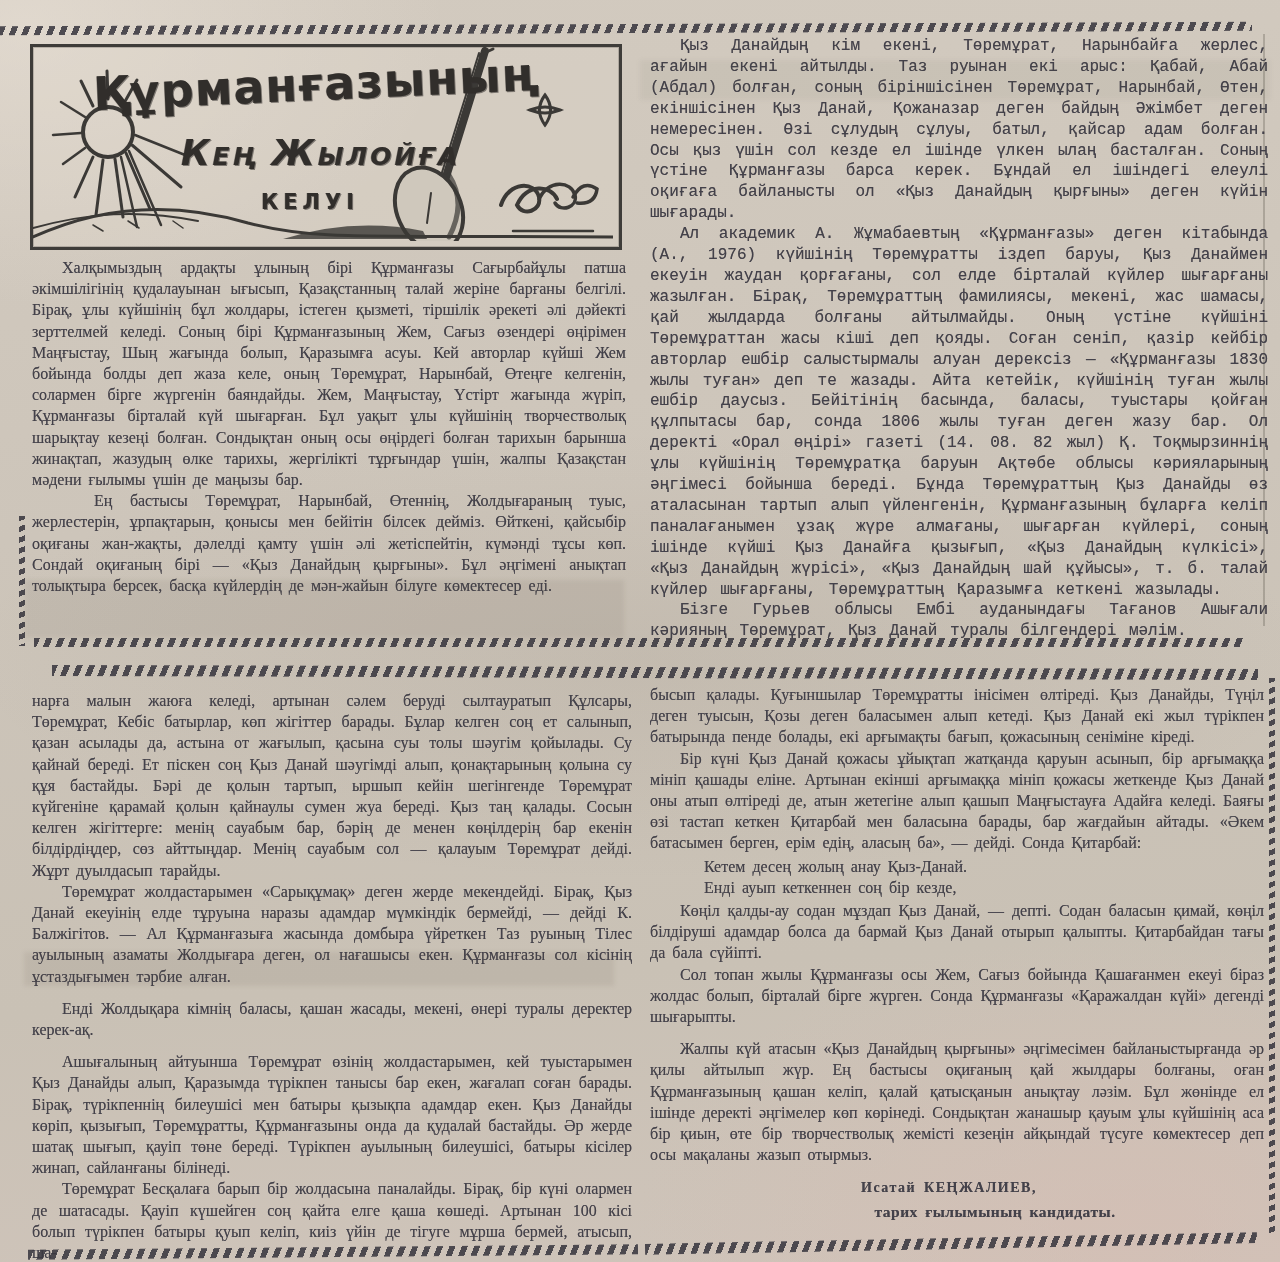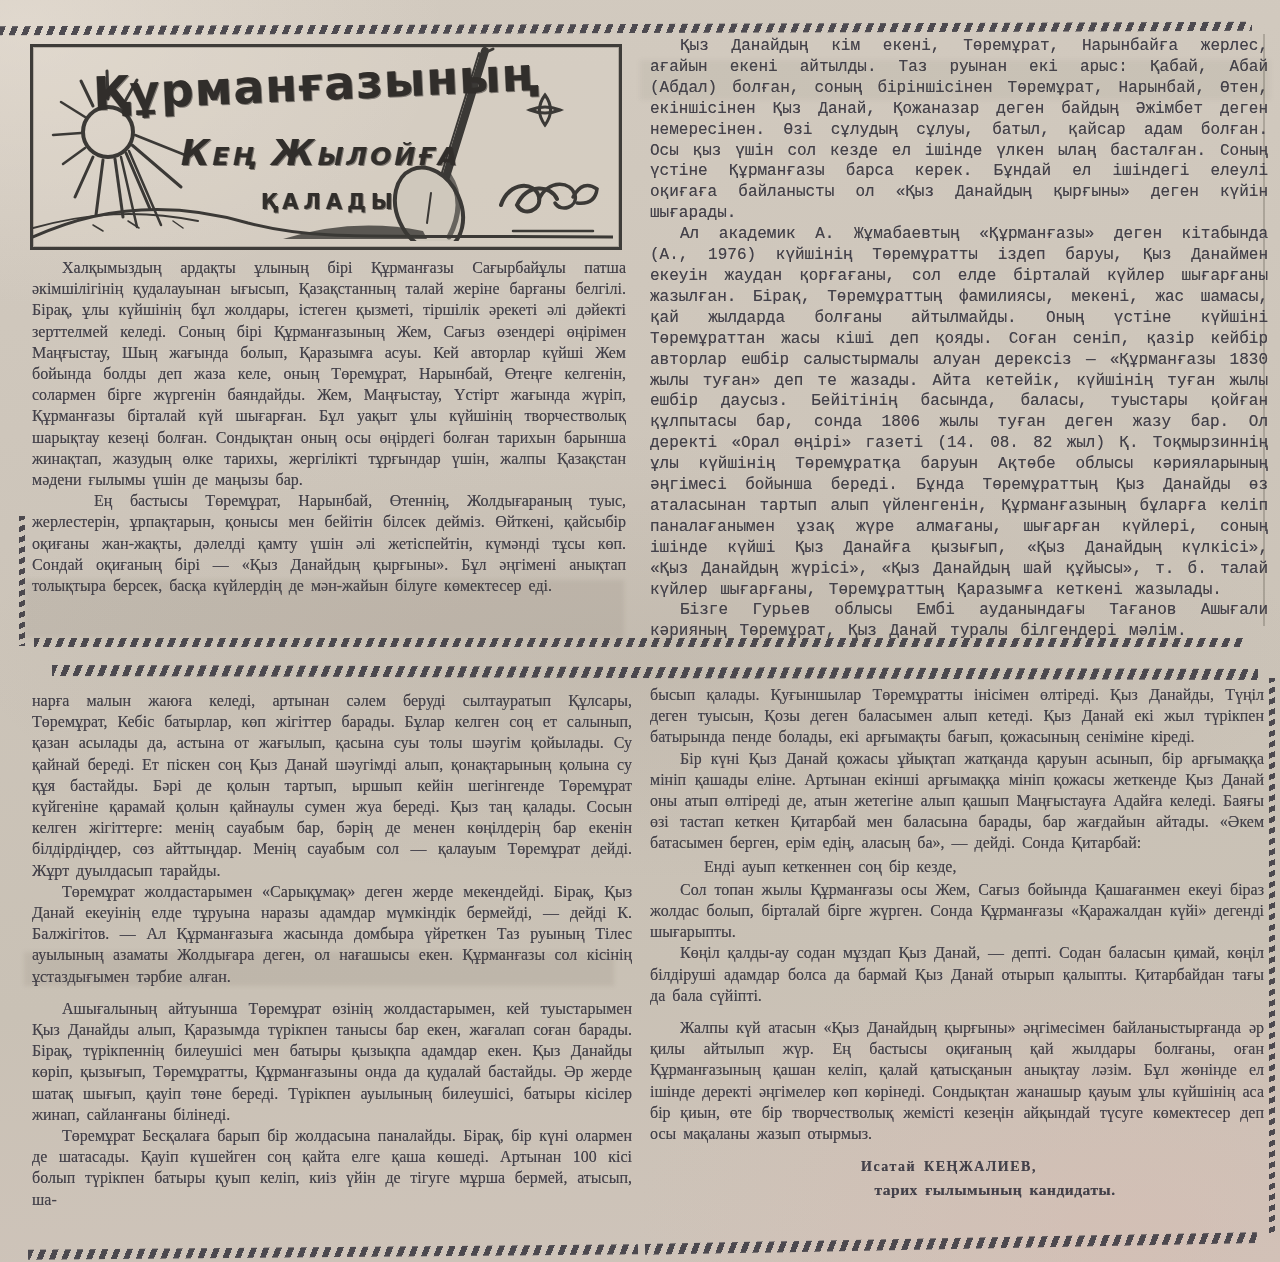--- a/index.html
+++ b/index.html
@@ -97,53 +97,55 @@
           <path d="M250 192 q70 -22 140 -8 l4 8 Z" fill="#3b3936" opacity=".8" stroke="none"></path>
           <line x1="60" y1="178" x2="70" y2="184" stroke-width="1.5"></line>
           <line x1="95" y1="174" x2="106" y2="181" stroke-width="1.5"></line>
           <line x1="140" y1="174" x2="150" y2="181" stroke-width="1.5"></line>
           <line x1="480" y1="184" x2="560" y2="184" stroke-width="2.5"></line>
         </g>
       </g>
     </svg>
     <div class="mh-t mh-t1">Құрманғазының</div>
     <div class="mh-t mh-t2">Кең Жылойға</div>
-    <div class="mh-t mh-t3">қалады</div>
+    <div class="mh-t mh-t3">келуі</div>
   </section>
 
   <section class="col tl">
     <p>Халқымыздың ардақты ұлының бірі Құрманғазы Сағырбайұлы патша әкімшілігінің қудалауынан ығысып, Қазақстанның талай жеріне барғаны белгілі. Бірақ, ұлы күйшінің бұл жолдары, істеген қызметі, тіршілік әрекеті әлі дәйекті зерттелмей келеді. Соның бірі Құрманғазының Жем, Сағыз өзендері өңірімен Маңғыстау, Шың жағында болып, Қаразымға асуы. Кей авторлар күйші Жем бойында болды деп жаза келе, оның Төремұрат, Нарынбай, Өтеңге келгенін, солармен бірге жүргенін баяндайды. Жем, Маңғыстау, Үстірт жағында жүріп, Құрманғазы бірталай күй шығарған. Бұл уақыт ұлы күйшінің творчестволық шарықтау кезеңі болған. Сондықтан оның осы өңірдегі болған тарихын барынша жинақтап, жазудың өлке тарихы, жергілікті тұрғындар үшін, жалпы Қазақстан мәдени ғылымы үшін де маңызы бар.</p>
     <p class="bigind">Ең бастысы Төремұрат, Нарынбай, Өтеннің, Жолдығараның туыс, жерлестерін, ұрпақтарын, қонысы мен бейітін білсек дейміз. Өйткені, қайсыбір оқиғаны жан-жақты, дәлелді қамту үшін әлі жетіспейтін, күмәнді тұсы көп. Сондай оқиғаның бірі — «Қыз Данайдың қырғыны». Бұл әңгімені анықтап толықтыра берсек, басқа күйлердің де мән-жайын білуге көмектесер еді.</p>
   </section>
 
   <section class="col tr">
     <p>Қыз Данайдың кім екені, Төремұрат, Нарынбайға жерлес, ағайын екені айтылды. Таз руынан екі арыс: Қабай, Абай (Абдал) болған, соның біріншісінен Төремұрат, Нарынбай, Өтен, екіншісінен Қыз Данай, Қожаназар деген байдың Әжімбет деген немересінен. Өзі сұлудың сұлуы, батыл, қайсар адам болған. Осы қыз үшін сол кезде ел ішінде үлкен ылаң басталған. Соның үстіне Құрманғазы барса керек. Бұндай ел ішіндегі елеулі оқиғаға байланысты ол «Қыз Данайдың қырғыны» деген күйін шығарады.</p>
     <p>Ал академик А. Жұмабаевтың «Құрманғазы» деген кітабында (А., 1976) күйшінің Төремұратты іздеп баруы, Қыз Данаймен екеуін жаудан қорғағаны, сол елде бірталай күйлер шығарғаны жазылған. Бірақ, Төремұраттың фамилиясы, мекені, жас шамасы, қай жылдарда болғаны айтылмайды. Оның үстіне күйшіні Төремұраттан жасы кіші деп қояды. Соған сеніп, қазір кейбір авторлар ешбір салыстырмалы алуан дерексіз — «Құрманғазы 1830 жылы туған» деп те жазады. Айта кетейік, күйшінің туған жылы ешбір даусыз. Бейітінің басында, баласы, туыстары қойған құлпытасы бар, сонда 1806 жылы туған деген жазу бар. Ол деректі «Орал өңірі» газеті (14. 08. 82 жыл) Қ. Тоқмырзиннің ұлы күйшінің Төремұратқа баруын Ақтөбе облысы кәрияларының әңгімесі бойынша береді. Бұнда Төремұраттың Қыз Данайды өз аталасынан тартып алып үйленгенін, Құрманғазының бұларға келіп паналағанымен ұзақ жүре алмағаны, шығарған күйлері, соның ішінде күйші Қыз Данайға қызығып, «Қыз Данайдың күлкісі», «Қыз Данайдың жүрісі», «Қыз Данайдың шай құйысы», т. б. талай күйлер шығарғаны, Төремұраттың Қаразымға кеткені жазылады.</p>
     <p>Бізге Гурьев облысы Ембі ауданындағы Тағанов Ашығали кәрияның Төремұрат, Қыз Данай туралы білгендері мәлім.</p>
     <p>Қожаназар Жәлменбетұлы Желтау жағына Тас астау Қай-</p>
   </section>
 
   <div class="rope" style="left:34px;top:638px;width:1212px;height:9px;"></div>
   <div class="rope" style="left:52px;top:667px;width:1206px;height:11px;transform:rotate(.2deg);"></div>
 
   <section class="col bl">
     <p class="noind">нарға малын жаюға келеді, артынан сәлем беруді сылтауратып Құлсары, Төремұрат, Кебіс батырлар, көп жігіттер барады. Бұлар келген соң ет салынып, қазан асылады да, астына от жағылып, қасына суы толы шәугім қойылады. Су қайнай береді. Ет піскен соң Қыз Данай шәугімді алып, қонақтарының қолына су құя бастайды. Бәрі де қолын тартып, ыршып кейін шегінгенде Төремұрат күйгеніне қарамай қолын қайнаулы сумен жуа береді. Қыз таң қалады. Сосын келген жігіттерге: менің сауабым бар, бәрің де менен көңілдерің бар екенін білдірдіңдер, сөз айттыңдар. Менің сауабым сол — қалауым Төремұрат дейді. Жұрт дуылдасып тарайды.</p>
     <p>Төремұрат жолдастарымен «Сарықұмақ» деген жерде мекендейді. Бірақ, Қыз Данай екеуінің елде тұруына наразы адамдар мүмкіндік бермейді, — дейді К. Балжігітов. — Ал Құрманғазыға жасында домбыра үйреткен Таз руының Тілес ауылының азаматы Жолдығара деген, ол нағашысы екен. Құрманғазы сол кісінің ұстаздығымен тәрбие алған.</p>
+    <p class="gap">Енді Жолдықара кімнің баласы, қашан жасады, мекені, өнері туралы деректер керек-ақ.</p>
     <p class="gap">Ашығалының айтуынша Төремұрат өзінің жолдастарымен, кей туыстарымен Қыз Данайды алып, Қаразымда түрікпен танысы бар екен, жағалап соған барады. Бірақ, түрікпеннің билеушісі мен батыры қызықпа адамдар екен. Қыз Данайды көріп, қызығып, Төремұратты, Құрманғазыны онда да қудалай бастайды. Әр жерде шатақ шығып, қауіп төне береді. Түрікпен ауылының билеушісі, батыры кісілер жинап, сайланғаны білінеді.</p>
     <p>Төремұрат Бесқалаға барып бір жолдасына паналайды. Бірақ, бір күні олармен де шатасады. Қауіп күшейген соң қайта елге қаша көшеді. Артынан 100 кісі болып түрікпен батыры қуып келіп, киіз үйін де тігуге мұрша бермей, атысып, ша-</p>
   </section>
 
   <section class="col br">
     <p class="noind">бысып қалады. Қуғыншылар Төремұратты інісімен өлтіреді. Қыз Данайды, Түңіл деген туысын, Қозы деген баласымен алып кетеді. Қыз Данай екі жыл түрікпен батырында пенде болады, екі арғымақты бағып, қожасының сеніміне кіреді.</p>
     <p>Бір күні Қыз Данай қожасы ұйықтап жатқанда қаруын асынып, бір арғымаққа мініп қашады еліне. Артынан екінші арғымаққа мініп қожасы жеткенде Қыз Данай оны атып өлтіреді де, атын жетегіне алып қашып Маңғыстауға Адайға келеді. Баяғы өзі тастап кеткен Қитарбай мен баласына барады, бар жағдайын айтады. «Әкем батасымен берген, ерім едің, аласың ба», — дейді. Сонда Қитарбай:</p>
     <div class="verse">
+      <div>Кетем десең жолың анау Қыз-Данай.</div>
       <div>Енді ауып кеткеннен соң бір кезде,</div>
     </div>
+    <p>Көңіл қалды-ау содан мұздап Қыз Данай, — депті. Содан баласын қимай, көңіл білдіруші адамдар болса да бармай Қыз Данай отырып қалыпты. Қитарбайдан тағы да бала сүйіпті.</p>
     <p>Сол топан жылы Құрманғазы осы Жем, Сағыз бойында Қашағанмен екеуі біраз жолдас болып, бірталай бірге жүрген. Сонда Құрманғазы «Қаражалдан күйі» дегенді шығарыпты.</p>
-    <p>Көңіл қалды-ау содан мұздап Қыз Данай, — депті. Содан баласын қимай, көңіл білдіруші адамдар болса да бармай Қыз Данай отырып қалыпты. Қитарбайдан тағы да бала сүйіпті.</p>
     <p class="gap">Жалпы күй атасын «Қыз Данайдың қырғыны» әңгімесімен байланыстырғанда әр қилы айтылып жүр. Ең бастысы оқиғаның қай жылдары болғаны, оған Құрманғазының қашан келіп, қалай қатысқанын анықтау ләзім. Бұл жөнінде ел ішінде деректі әңгімелер көп көрінеді. Сондықтан жанашыр қауым ұлы күйшінің аса бір қиын, өте бір творчестволық жемісті кезеңін айқындай түсуге көмектесер деп осы мақаланы жазып отырмыз.</p>
     <div class="sig">
       <div class="sig-name">Исатай КЕҢЖАЛИЕВ,</div>
       <div class="sig-role">тарих ғылымының кандидаты.</div>
     </div>
   </section>
 
   <div class="rope v" style="left:1269px;top:678px;width:6px;height:556px;"></div>
   <div class="rope" style="left:28px;top:1247px;width:610px;height:10px;transform:rotate(-.5deg);"></div>
   <div class="rope" style="left:645px;top:1238px;width:612px;height:11px;transform:rotate(-1.1deg);"></div>

